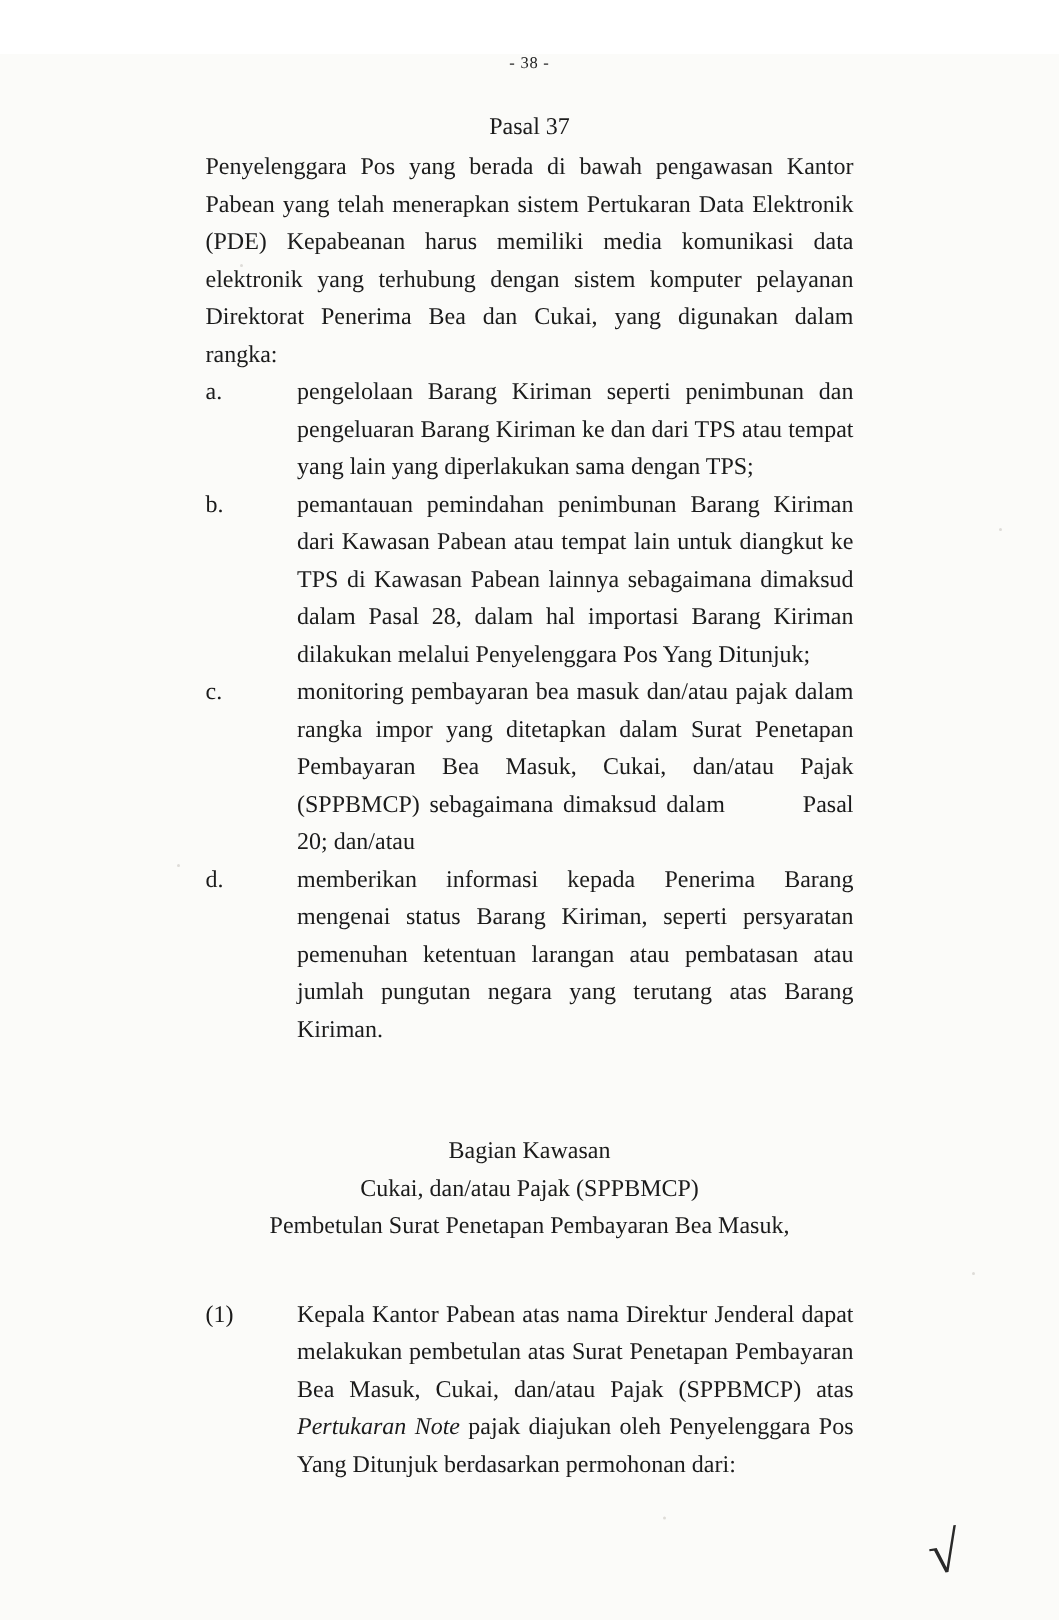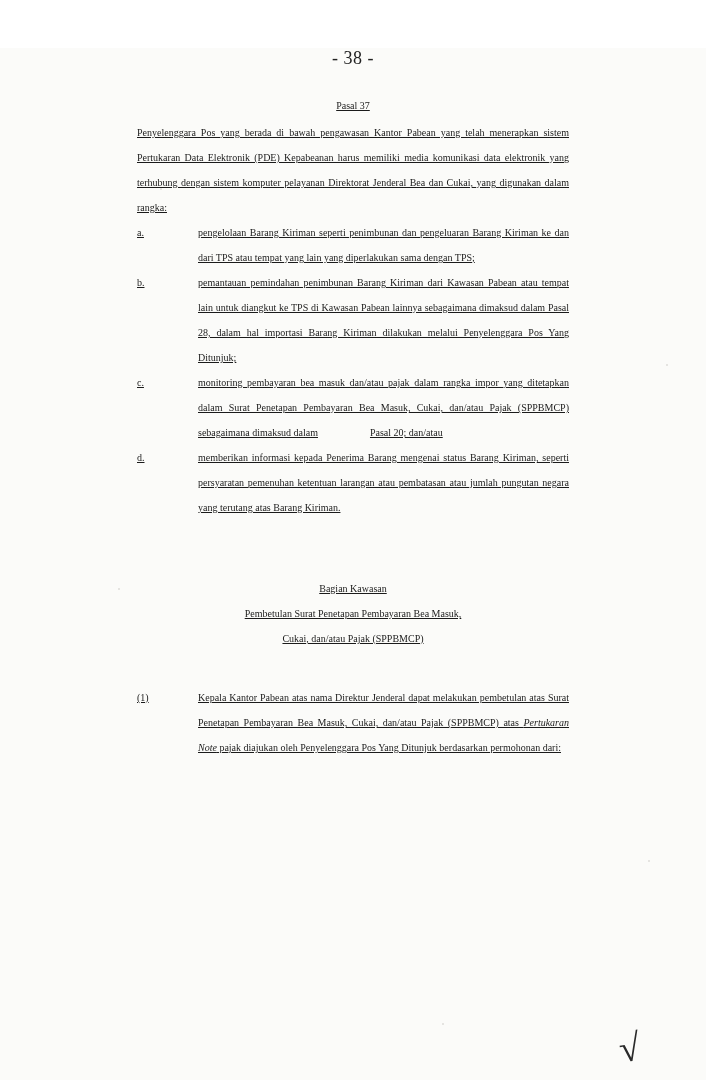--- a/index.html
+++ b/index.html
@@ -18,45 +18,44 @@
   .page {
     position: relative;
     width: 706px;
     height: 1080px;
     box-sizing: border-box;
     padding: 0;
     background: #fbfbf9;
   }
   .page-number {
     text-align: center;
-    font-size: 18px;
-    margin-top: 48px;
+    font-size: 11px;
+    margin-top: 36px;
     letter-spacing: 0.5px;
     color: #222;
   }
   .faint-scan {
     position: absolute;
     top: 62px;
     left: 285px;
     width: 150px;
     height: 14px;
     font-size: 9px;
     color: #d8d6d2;
     letter-spacing: 1px;
     overflow: hidden;
     white-space: nowrap;
   }
   .content {
     margin: 0 auto;
     width: 432px;
     padding-top: 24px;
-    font-size: 10px;
+    font-size: 16px;
     line-height: 25px;
     color: #1b1b1b;
-    text-decoration: underline;
   }
   .heading {
     text-align: center;
     margin-bottom: 2px;
     margin-top: 0;
   }
   .para {
     text-align: justify;
     text-justify: inter-word;
     margin: 0;
@@ -119,21 +118,21 @@
   <div class="speck" style="left:648px; top:812px; width:2px; height:2px;"></div>
   <div class="speck" style="left:442px; top:975px; width:2px; height:2px;"></div>
 
   <div class="page-number">- 38 -</div>
   <div class="faint-scan"></div>
 
   <div class="content">
 
     <div class="heading">Pasal 37</div>
 
-    <p class="para">Penyelenggara Pos yang berada di bawah pengawasan Kantor Pabean yang telah menerapkan sistem Pertukaran Data Elektronik (PDE) Kepabeanan harus memiliki media komunikasi data elektronik yang terhubung dengan sistem komputer pelayanan Direktorat Jenderal Bea dan Cukai, yang digunakan dalam rangka:</p>
+    <p class="para">Penyelenggara Pos yang berada di bawah pengawasan Kantor Pabean yang telah menerapkan sistem Pertukaran Data Elektronik (PDE) Kepabeanan harus memiliki media komunikasi data elektronik yang terhubung dengan sistem komputer pelayanan Direktorat Penerima Bea dan Cukai, yang digunakan dalam rangka:</p>
 
     <div class="list">
 
       <div class="list-item">
         <span class="marker">a.</span>
         <span class="item-text">pengelolaan Barang Kiriman seperti penimbunan dan pengeluaran Barang Kiriman ke dan dari TPS atau tempat yang lain yang diperlakukan sama dengan TPS;</span>
       </div>
 
       <div class="list-item">
         <span class="marker">b.</span>
@@ -148,22 +147,22 @@
       <div class="list-item">
         <span class="marker">d.</span>
         <span class="item-text">memberikan informasi kepada Penerima Barang mengenai status Barang Kiriman, seperti persyaratan pemenuhan ketentuan larangan atau pembatasan atau jumlah pungutan negara yang terutang atas Barang Kiriman.</span>
       </div>
 
     </div>
 
     <div class="spacer-md"></div>
 
     <div class="section-title">Bagian Kawasan</div>
+    <div class="section-sub">Cukai, dan/atau Pajak (SPPBMCP)</div>
     <div class="section-sub">Pembetulan Surat Penetapan Pembayaran Bea Masuk,</div>
-    <div class="section-sub">Cukai, dan/atau Pajak (SPPBMCP)</div>
 
     <div class="spacer-lg"></div>
 
 
     <div class="list">
       <div class="list-item">
         <span class="marker">(1)</span>
         <span class="item-text"><span>Kepala Kantor Pabean atas nama Direktur Jenderal dapat melakukan pembetulan atas Surat Penetapan Pembayaran Bea Masuk, Cukai, dan/atau Pajak (SPPBMCP) atas </span><span class="italic">Pertukaran Note</span><span> pajak diajukan oleh Penyelenggara Pos Yang Ditunjuk berdasarkan permohonan dari:</span></span>
       </div>
     </div>

